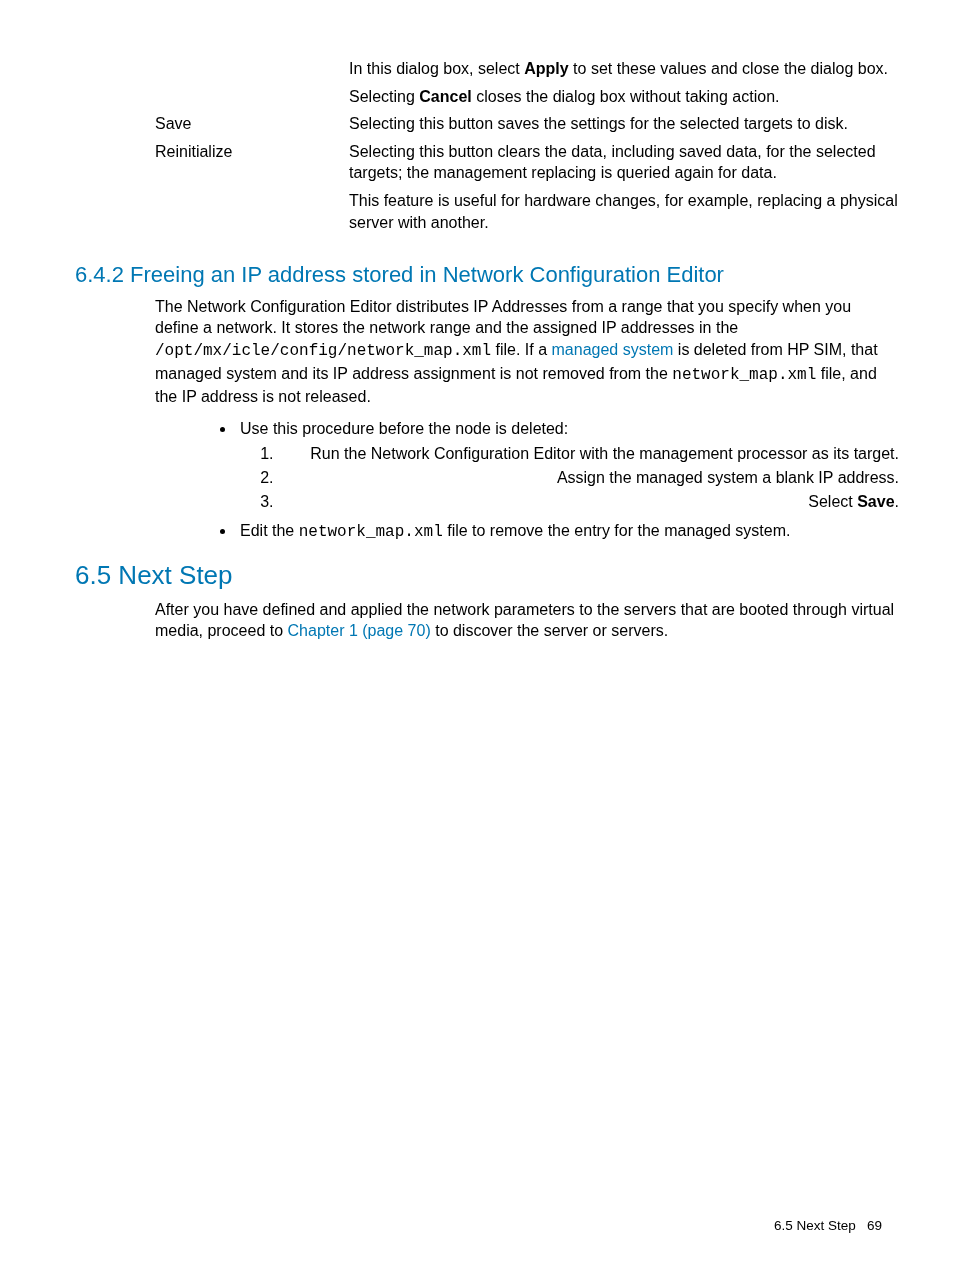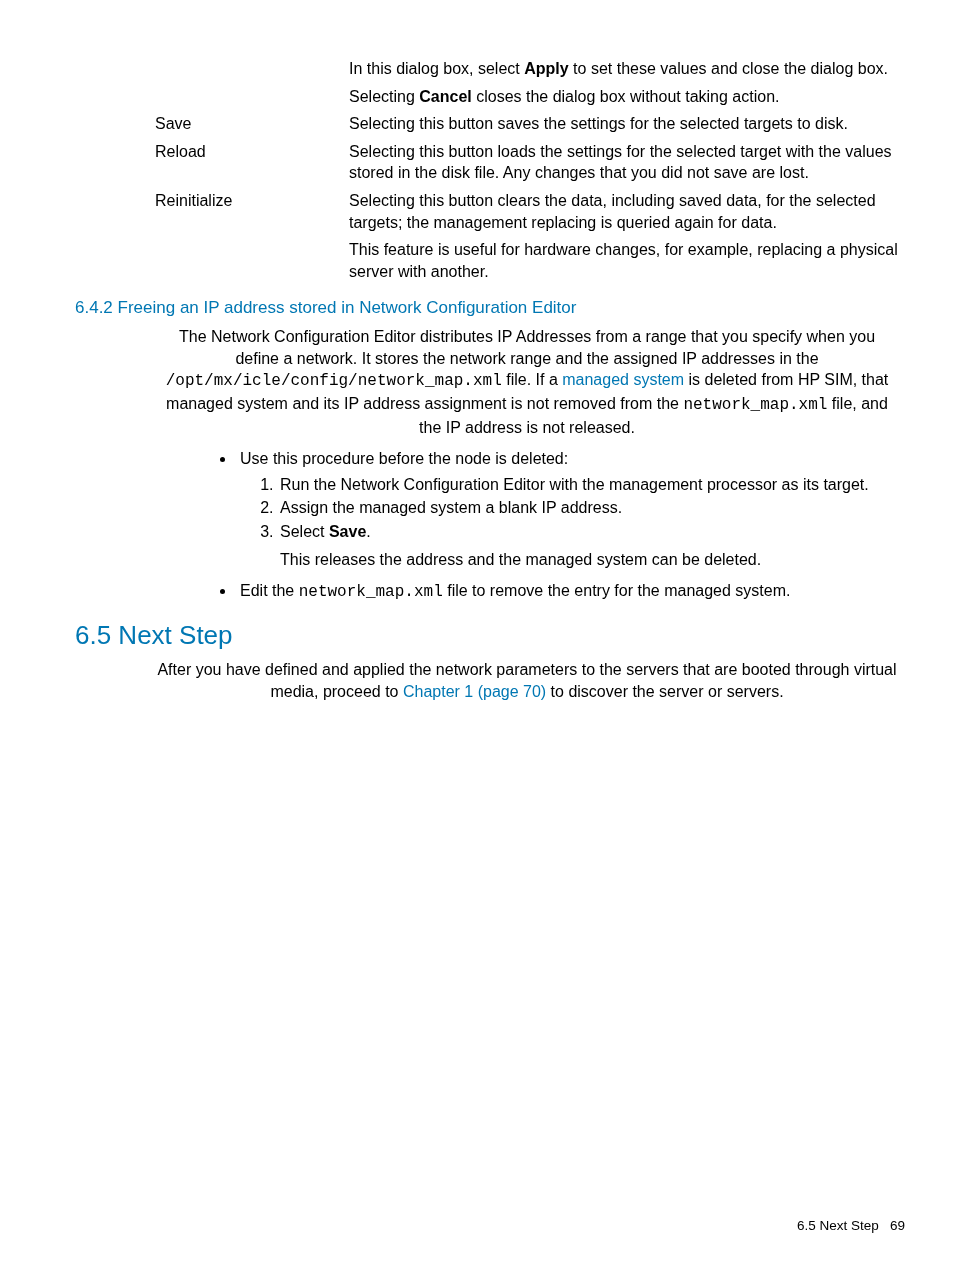--- a/index.html
+++ b/index.html
@@ -31,82 +31,76 @@
     padding-left: 100px;
   }
   .deftable td.desc {
     padding-right: 0;
   }
   .desc p { margin: 0 0 6px 4px; }
   .desc p:last-child { margin-bottom: 0; }
   h2.sub {
     color: #0077b3;
     font-weight: 300;
-    font-size: 17px;
-    margin: 12px 0 6px 20px;
+    font-size: 22px;
+    margin: 24px 0 6px 20px;
   }
   h2.main {
     color: #0077b3;
     font-weight: 300;
     font-size: 26px;
     margin: 14px 0 6px 20px;
   }
   .body-indent {
     margin-left: 100px;
     margin-right: 0;
   }
-  .body-indent p { margin: 0 0 10px 0; text-align: center; }
+  .body-indent p { margin: 0 0 10px 0; }
   code, .mono {
     font-family: "Courier New", Courier, monospace;
     font-size: 16px;
   }
   a.link { color: #0077b3; text-decoration: none; }
   ul.outer {
     list-style: disc;
     margin: 0 0 8px 0;
     padding-left: 38px;
   }
   ul.outer > li { margin-bottom: 8px; padding-left: 4px; margin-left: 43px; }
   ol.inner {
     margin: 4px 0 6px 0;
     padding-left: 38px;
   }
-  ol.inner li { margin-bottom: 2px; padding-left: 2px; }
+  ol.inner li { margin-bottom: 2px; padding-left: 2px; text-align: right; }
   .after-list { margin: 4px 0 10px 40px; }
   strong { font-weight: 700; }
   .footer {
     position: absolute;
     bottom: 36px;
-    right: 49px;
+    right: 72px;
     font-size: 13.5px;
     font-weight: 300;
   }
 </style>
 </head>
 <body>
 
 <table class="deftable">
   <tbody>
       <tr>
     <td class="term"></td>
     <td class="desc">
       <p><span>In this dialog box, select </span><strong>Apply</strong><span> to set these values and close the dialog box.</span></p>
       <p><span>Selecting </span><strong>Cancel</strong><span> closes the dialog box without taking action.</span></p>
     </td>
   </tr>
   <tr>
     <td class="term">Save</td>
     <td class="desc">
           <p>Selecting this button saves the settings for the selected targets to disk.</p>
-        </td>
-  </tr>
-  <tr>
-    <td class="term">Reload</td>
-    <td class="desc">
-          <p>Selecting this button loads the settings for the selected target with the values stored in the disk file. Any changes that you did not save are lost.</p>
         </td>
   </tr>
   <tr>
     <td class="term">Reinitialize</td>
     <td class="desc">
       <p>Selecting this button clears the data, including saved data, for the selected targets; the management replacing is queried again for data.</p>
       <p>This feature is useful for hardware changes, for example, replacing a physical server with another.</p>
     </td>
   </tr>
 </tbody>
@@ -119,21 +113,20 @@
     <span>The Network Configuration Editor distributes IP Addresses from a range that you specify when you define a network. It stores the network range and the assigned IP addresses in the </span><code>/opt/mx/icle/config/network_map.xml</code><span> file. If a </span><a class="link">managed system</a><span> is deleted from HP SIM, that managed system and its IP address assignment is not removed from the </span><code>network_map.xml</code><span> file, and the IP address is not released.</span>
   </p>
   <ul class="outer">
     <li>
       <span>Use this procedure before the node is deleted:</span>
       <ol class="inner">
         <li>Run the Network Configuration Editor with the management processor as its target.</li>
         <li>Assign the managed system a blank IP address.</li>
         <li><span>Select </span><strong>Save</strong><span>.</span></li>
       </ol>
-      <div class="after-list">This releases the address and the managed system can be deleted.</div>
     </li>
     <li>
       <span>Edit the </span><code>network_map.xml</code><span> file to remove the entry for the managed system.</span>
     </li>
   </ul>
 </div>
 
 <h2 class="main">6.5 Next Step</h2>
 
 <div class="body-indent">

